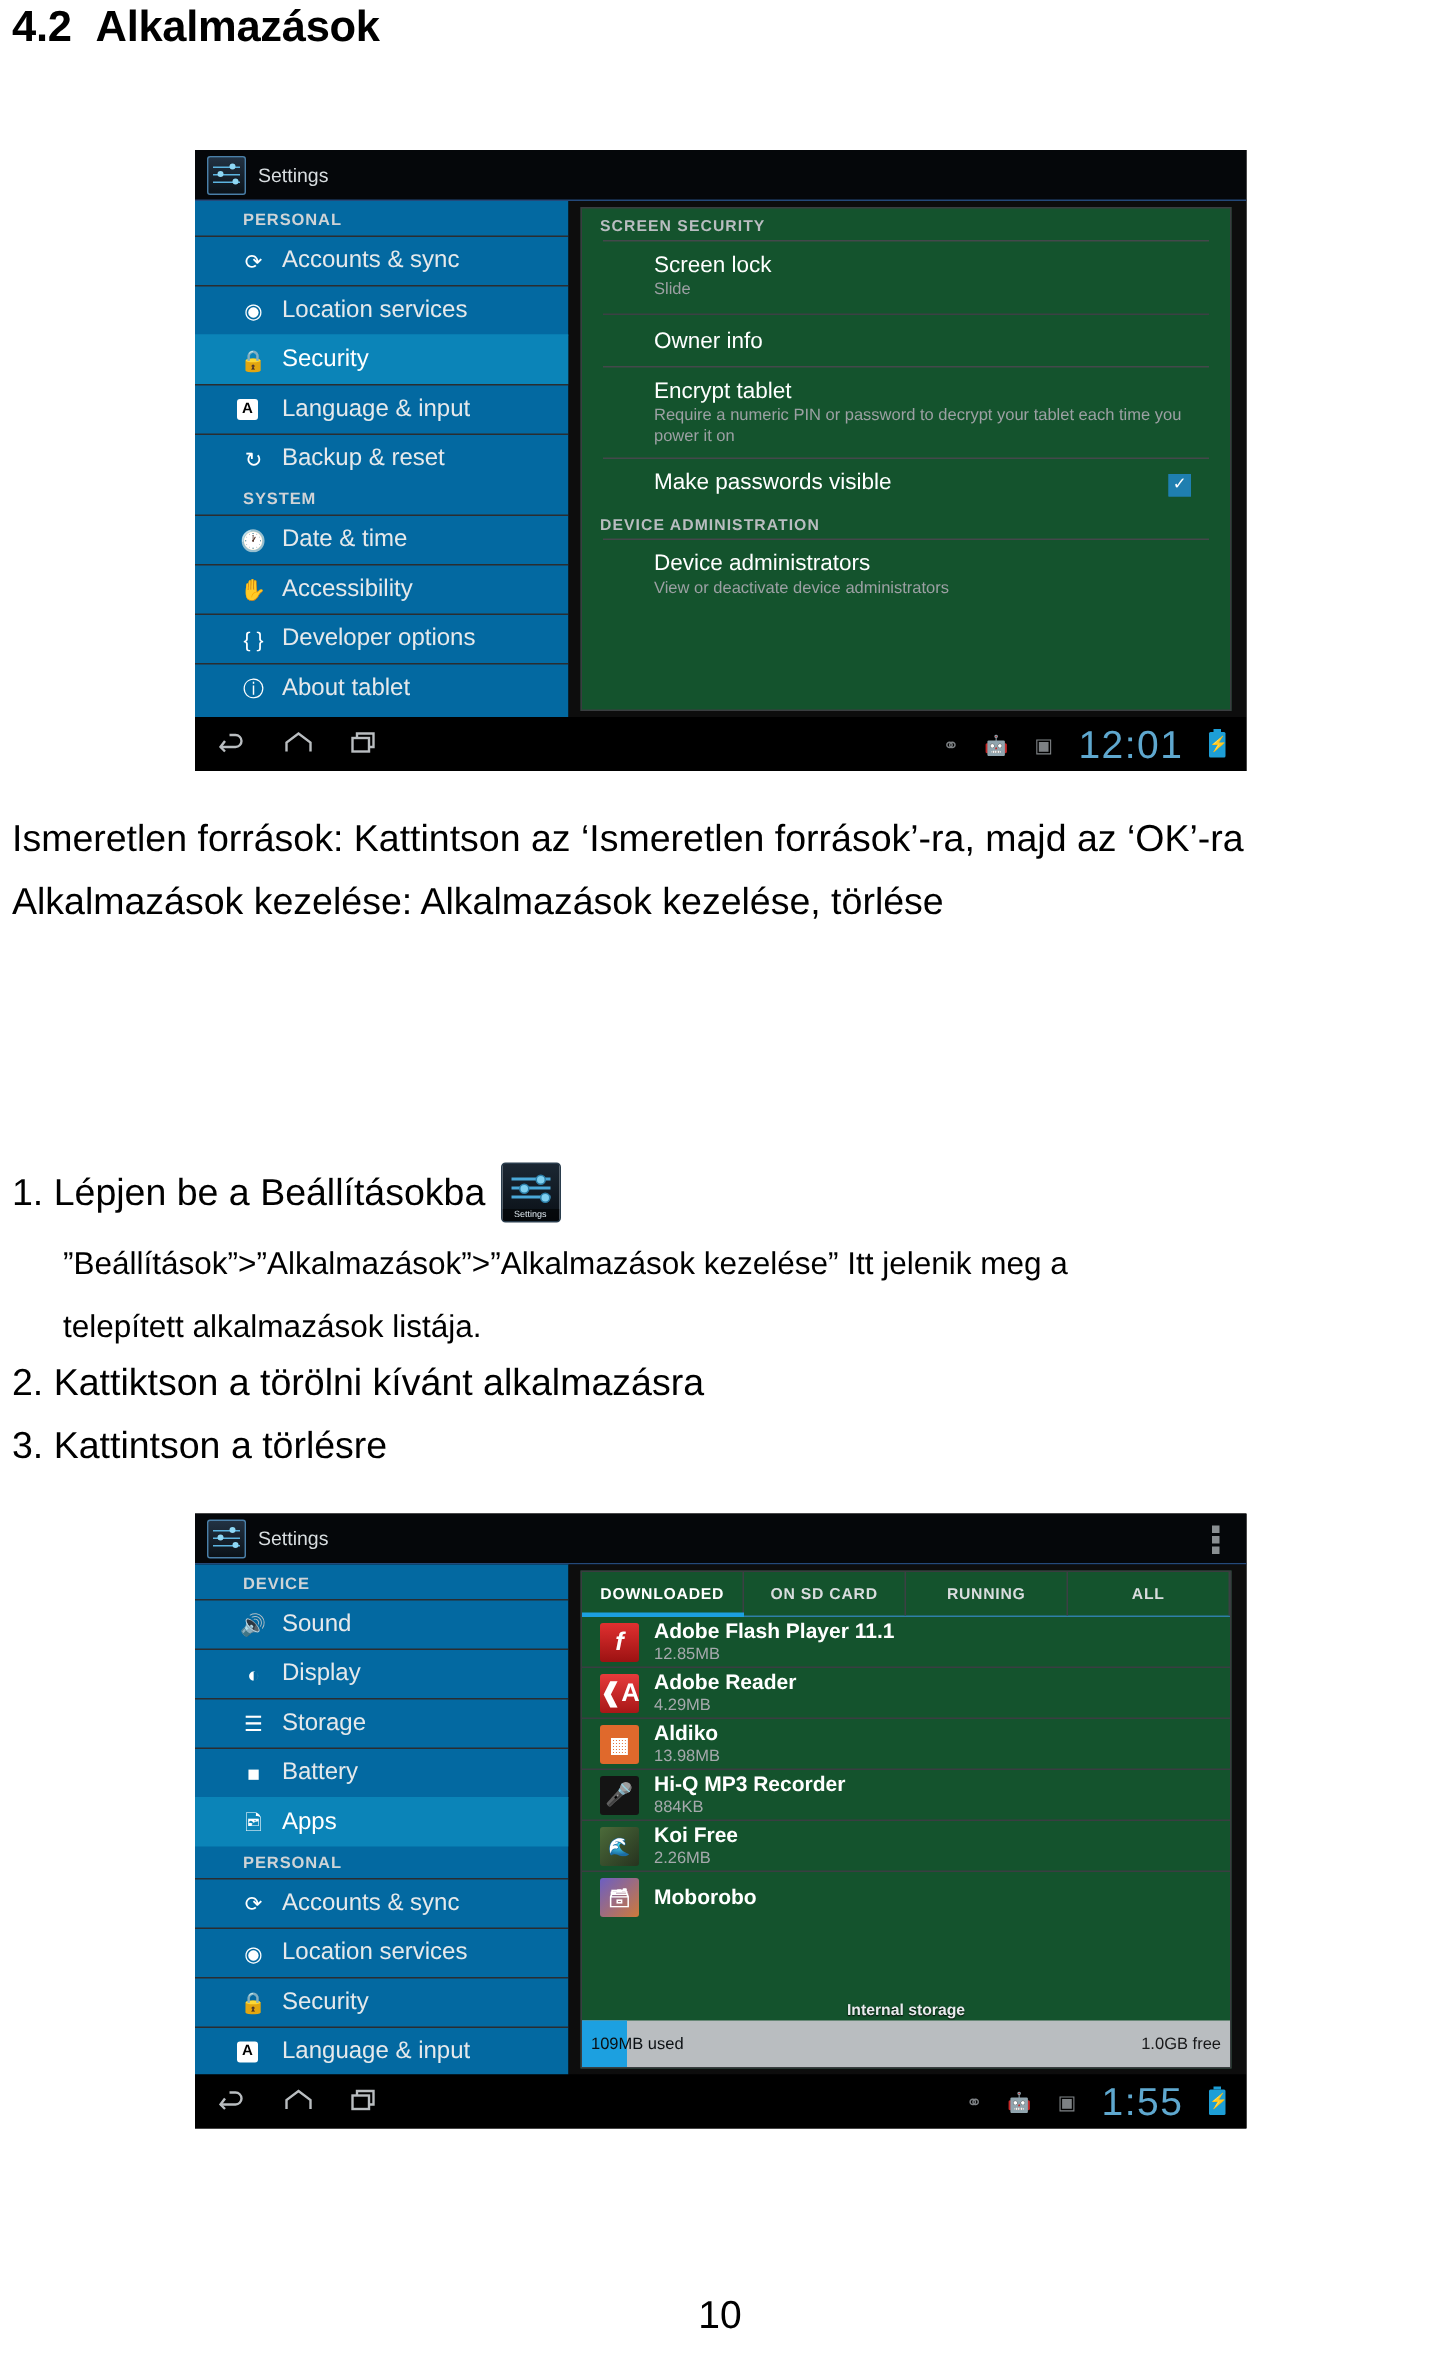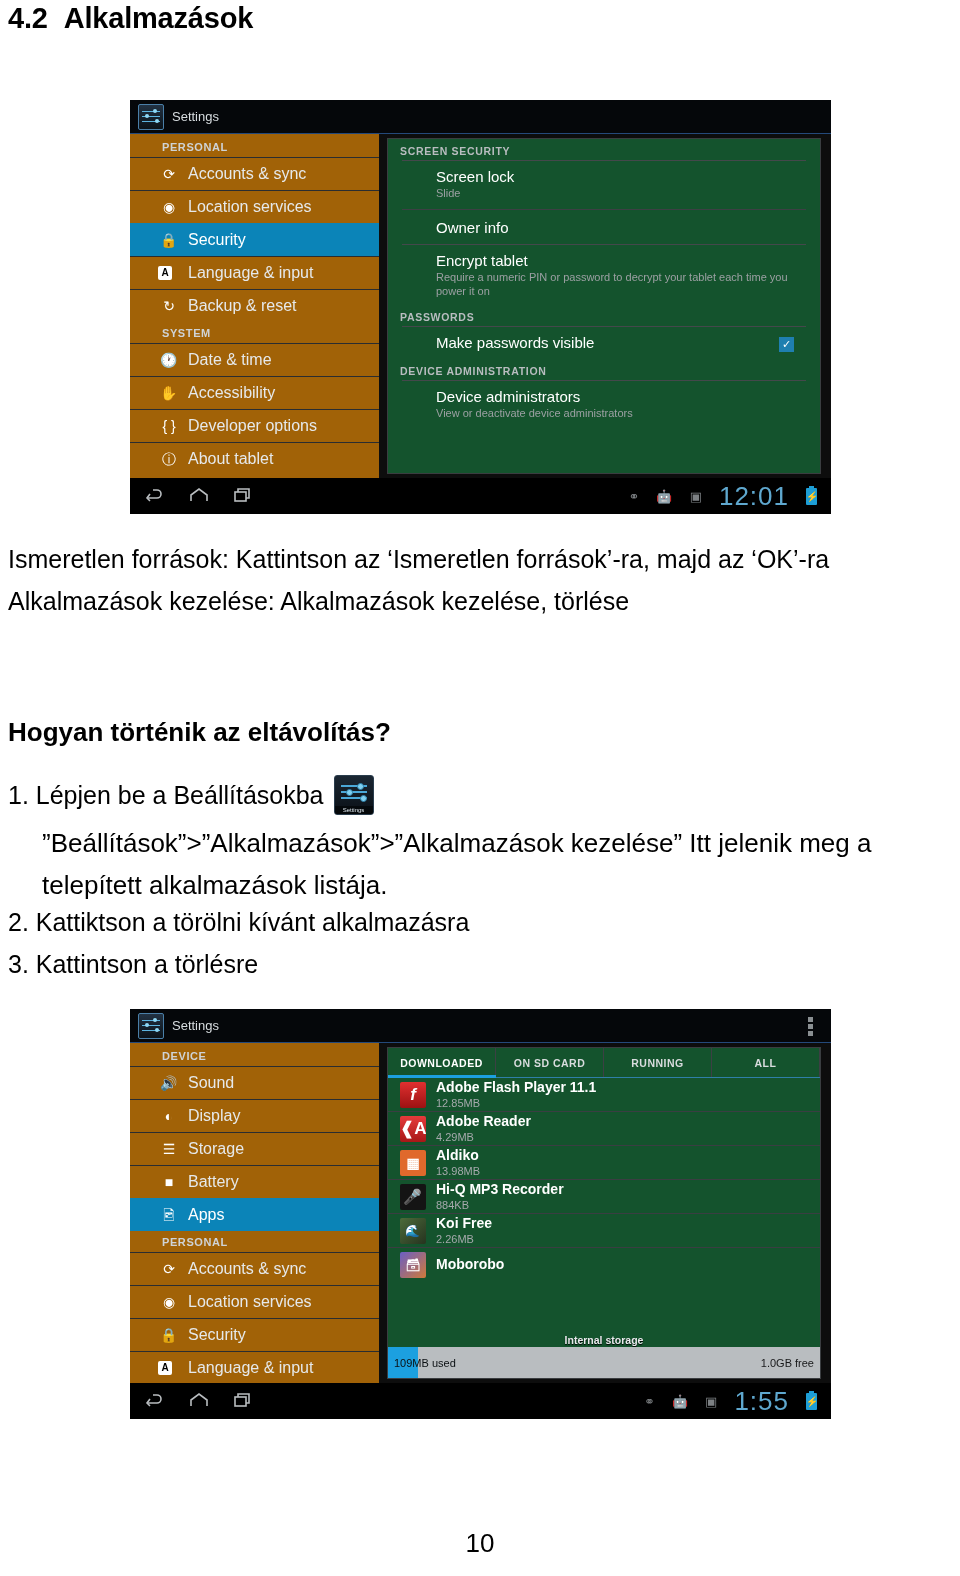--- a/index.html
+++ b/index.html
@@ -60,21 +60,21 @@
     left: 8px; top: 775px;
     font-size: 25px;
     white-space: nowrap;
     display: flex;
     align-items: center;
     gap: 10px;
   }
   .step-body {
     position: absolute;
     left: 42px;
-    font-size: 26px;
+    font-size: 21px;
     line-height: 42px;
     white-space: nowrap;
   }
   .p-path { top: 822px; }
   .p-list { top: 864px; }
   .step2 {
     position: absolute;
     left: 8px; top: 908px;
     font-size: 25px;
     white-space: nowrap;
@@ -204,21 +204,21 @@
   }
 
   
   .and-body {
     position: absolute;
     left: 0; top: 34px; right: 0; bottom: 36px;
     display: flex;
   }
   .and-left {
     width: 249px;
-    background: #a16207;
+    background: #0369a1;
     flex: 0 0 auto;
     position: relative;
     padding-top: 2px;
     box-sizing: border-box;
   }
   .and-right {
     flex: 1 1 auto;
     background: #0d0d0d;
     position: relative;
     padding: 6px 0 0 8px;
@@ -551,21 +551,20 @@
             <div class="sec-row">
               <div class="sec-title">Owner info</div>
             </div>
 
             <div class="sec-rule"></div>
             <div class="sec-row">
               <div class="sec-title">Encrypt tablet</div>
               <div class="sec-sub" style="max-width:355px;white-space:normal;">Require a numeric PIN or password to decrypt your tablet each time you power it on</div>
             </div>
 
-            <div class="sec-hdr">PASSWORDS</div>
             <div class="sec-rule"></div>
             <div class="sec-row">
               <div class="sec-title">Make passwords visible</div>
               <div class="sec-check">✓</div>
             </div>
 
             <div class="sec-hdr">DEVICE ADMINISTRATION</div>
             <div class="sec-rule"></div>
             <div class="sec-row">
               <div class="sec-title">Device administrators</div>
@@ -606,21 +605,20 @@
             </span>
         </div>
       </div>
 
     </div>
   </div>
 
   <div class="para p-unknown">Ismeretlen források: Kattintson az ‘Ismeretlen források’-ra, majd az ‘OK’-ra</div>
   <div class="para p-manage">Alkalmazások kezelése: Alkalmazások kezelése, törlése</div>
 
-  <div class="q-head">Hogyan történik az eltávolítás?</div>
 
   <div class="step1">
     <span>1. Lépjen be a Beállításokba</span>
     <span class="inline-settings-icon">
       <i class="sl a"></i>
         <i class="sl b"></i>
         <i class="sl c"></i>
       <i class="knob a"></i>
         <i class="knob b"></i>
         <i class="knob c"></i>

